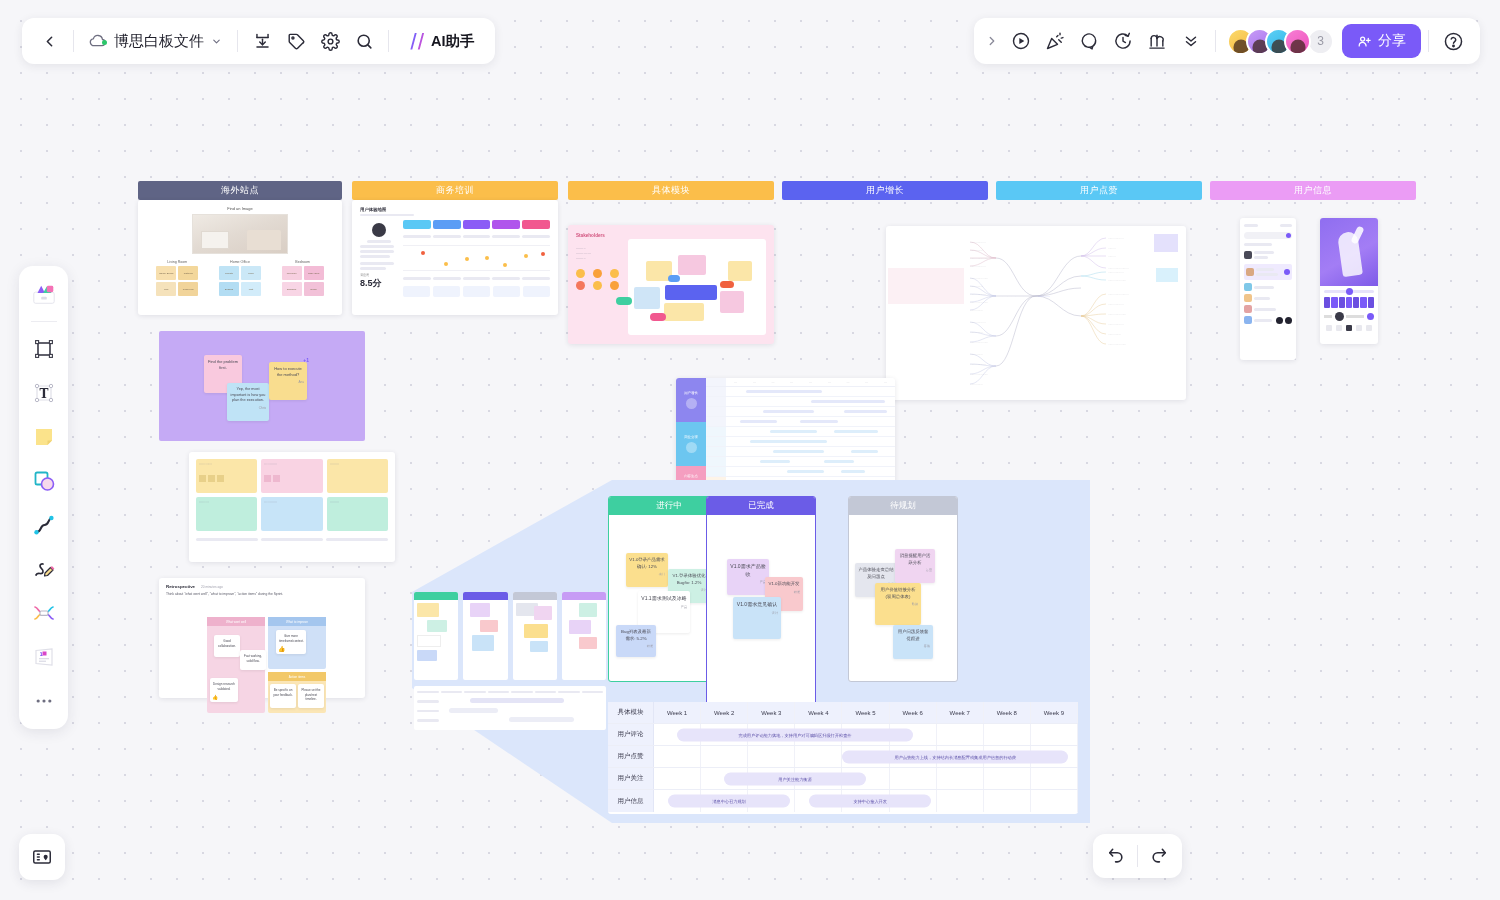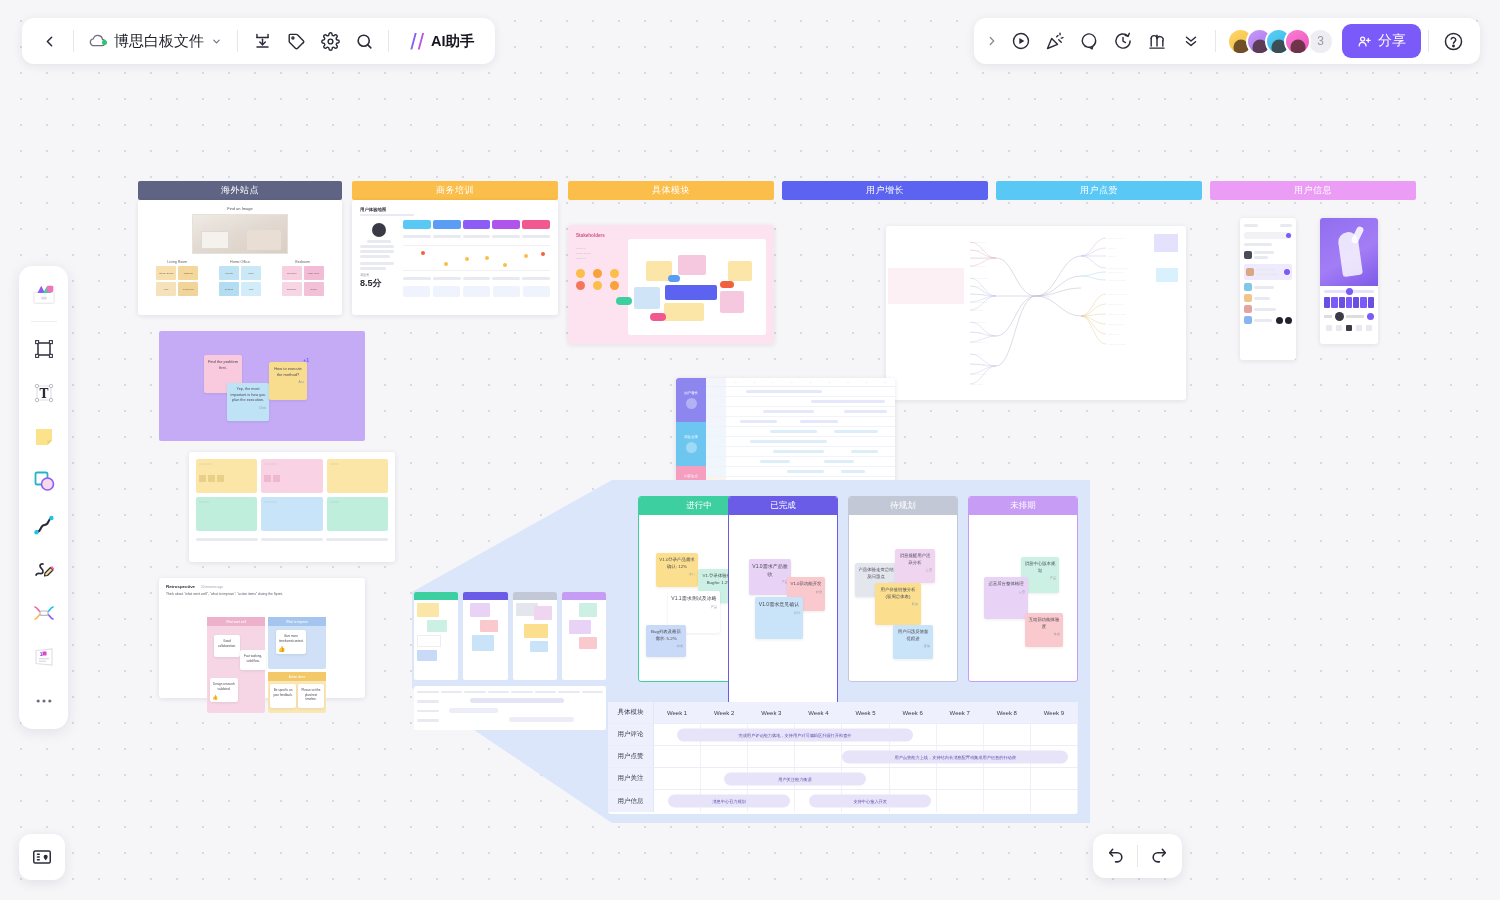--- a/index.html
+++ b/index.html
@@ -760,21 +760,21 @@
       <div style="display:flex;gap:2px">
           <div style="width:22px">
             <div class="mini-row" style="height:2.4px"></div>
           </div>
           <div style="flex:1;position:relative;height:5px">
             <div style="position:absolute;left:42%;width:40%;height:5px;background:#ecedf6;border-radius:3px"></div>
           </div>
         </div>
     </div>
 
-    <div class="kan-col" style="left:638px;top:496px;width:122px;height:186px;border:1px solid #3ecfa0">
+    <div class="kan-col" style="left:608px;top:496px;width:122px;height:186px;border:1px solid #3ecfa0">
       <div class="kan-head" style="background:#3ecfa0">
         <span>进行中</span>
       </div>
       <div style="position:relative;height:166px">
         <div class="note" style="left:17px;top:38px;width:42px;height:34px;background:#fbdf8e">
           <span>V1.0登录产品需求确认: 12%</span>
           <div class="meta">项目</div>
         </div>
         <div class="note" style="left:59px;top:54px;width:42px;height:34px;background:#cdf0e4">
           <span>V1.登录体验优化Bugfix: 1.2%</span>
@@ -784,21 +784,21 @@
           <span>V1.1需求测试及冰略</span>
           <div class="meta">产品</div>
         </div>
         <div class="note" style="left:7px;top:110px;width:40px;height:32px;background:#c9d9f8">
           <span>Bug列表及最新需求: 5.2%</span>
           <div class="meta">研发</div>
         </div>
       </div>
     </div>
 
-    <div class="kan-col" style="left:728px;top:496px;width:110px;height:218px;border:1px solid #6b5ce7">
+    <div class="kan-col" style="left:706px;top:496px;width:110px;height:218px;border:1px solid #6b5ce7">
       <div class="kan-head" style="background:#6b5ce7">
         <span>已完成</span>
       </div>
       <div style="position:relative;height:166px">
         <div class="note" style="left:20px;top:44px;width:42px;height:36px;background:#e8d3f7;font-size:5px">
           <span>V1.0需求产品验收</span>
           <div class="meta">产品</div>
         </div>
         <div class="note" style="left:58px;top:62px;width:38px;height:34px;background:#f9c9cd">
           <span>V1.0新功能开发</span>
@@ -828,39 +828,20 @@
           <span>用户价值链接分析(双周总体表)</span>
           <div class="meta">数据</div>
         </div>
         <div class="note" style="left:44px;top:110px;width:40px;height:34px;background:#c9e3f8">
           <span>用户问题反馈督促跟进</span>
           <div class="meta">客服</div>
         </div>
       </div>
     </div>
 
-    <div class="kan-col" style="left:968px;top:496px;width:110px;height:186px;border:1px solid #c79cf5">
-      <div class="kan-head" style="background:#c79cf5">
-        <span>未排期</span>
-      </div>
-      <div style="position:relative;height:166px">
-        <div class="note" style="left:52px;top:42px;width:38px;height:36px;background:#cdf0e4">
-          <span>消息中心版本规划</span>
-          <div class="meta">产品</div>
-        </div>
-        <div class="note" style="left:15px;top:62px;width:44px;height:42px;background:#e8d3f7">
-          <span>运营后台整体梳理</span>
-          <div class="meta">运营</div>
-        </div>
-        <div class="note" style="left:56px;top:98px;width:38px;height:34px;background:#f9c9cd">
-          <span>互动新功能体验度</span>
-          <div class="meta">体验</div>
-        </div>
-      </div>
-    </div>
 
     <div class="gantt" style="left:608px;top:702px;width:470px;height:112px">
       <div class="g-row" style="height:22px;background:#eef1fd">
         <div class="g-lbl">具体模块</div>
         <div class="g-cells">
           <div class="g-cell">Week 1</div>
           <div class="g-cell">Week 2</div>
           <div class="g-cell">Week 3</div>
           <div class="g-cell">Week 4</div>
           <div class="g-cell">Week 5</div>

